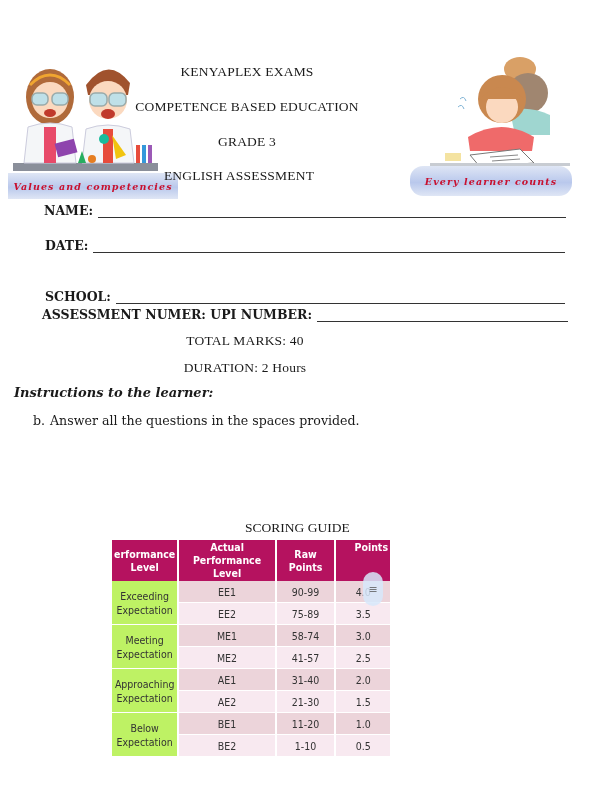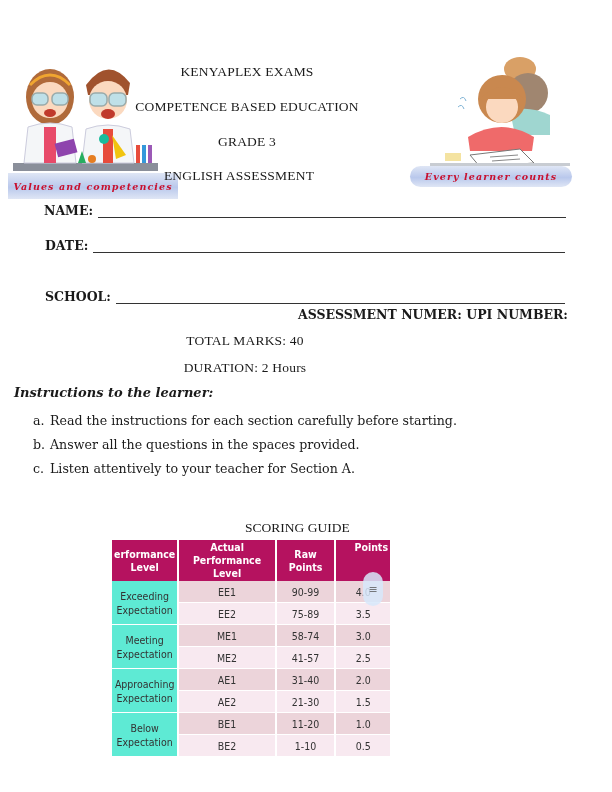--- a/index.html
+++ b/index.html
@@ -31,21 +31,21 @@
     position: absolute; left: 112px; top: 540px; width: 280px; border-collapse: collapse;
     font-family: "DejaVu Sans", sans-serif; font-stretch: condensed;
   }
   .score-table th {
     background: #b5125f; color: #ffffff; font-weight: bold; font-size: 10.5px; line-height: 13px;
     padding: 1px 2px; text-align: center; border-right: 2px solid #ffffff;
   }
   .score-table td { font-size: 10.5px; text-align: center; color: #333; height: 21px; padding: 0; border-right: 2px solid #ffffff; border-bottom: 1px solid #ffffff; }
   .score-table tr.odd td.val { background: #ecd4da; }
   .score-table tr.even td.val { background: #f8e9f0; }
-  .score-table td.group { background: #5eead4; line-height: 14px; font-size: 10.5px; }
+  .score-table td.group { background: #bef264; line-height: 14px; font-size: 10.5px; }
   .scroll-badge {
     position: absolute; left: 363px; top: 572px; width: 20px; height: 34px; border-radius: 10px;
     background: rgba(215,232,250,0.85); color: #555; font-size: 11px; display: flex; align-items: center; justify-content: center;
   }
 </style>
 </head>
 <body>
 
 <div class="abs illus-left">
   <svg width="170" height="120" viewBox="0 0 170 120">
@@ -92,54 +92,52 @@
     <path d="M70 44 Q92 20 114 44" fill="#c9884f"></path>
     <path d="M58 82 Q92 62 124 82 L122 96 L60 96 Z" fill="#ef6a6a"></path>
     <path d="M60 100 L110 94 L124 108 L70 112 Z" fill="#ffffff" stroke="#777"></path>
     <line x1="80" y1="102" x2="108" y2="100" stroke="#888"></line>
     <line x1="82" y1="106" x2="110" y2="104" stroke="#888"></line>
     <rect x="35" y="98" width="16" height="8" fill="#f4e3a1"></rect>
     <path d="M50 44 q4 -4 6 2 M48 52 q4 -4 6 2" stroke="#7fb3d5" fill="none"></path>
     <rect x="20" y="108" width="140" height="3" fill="#c8ccd2"></rect>
   </svg>
 </div>
-<div class="banner" style="left:410px; top:166px; width:162px; height:21px;border-radius:13px;">
+<div class="banner" style="left:410px; top:166px; width:162px; height:30px;border-radius:13px;">
   <span>Every learner counts</span>
 </div>
 
 <div class="center-line" style="top:64px;">KENYAPLEX EXAMS</div>
 <div class="center-line" style="top:99px;">COMPETENCE BASED EDUCATION</div>
 <div class="center-line" style="top:134px;">GRADE 3</div>
 <div class="center-line" style="top:168px; left:-8px;">ENGLISH ASSESSMENT</div>
 
 <div class="field-row" style="left:44px; top:203px; width:522px;">
   <span>NAME:</span>
   <span class="field-line"></span>
 </div>
 <div class="field-row" style="left:45px; top:238px; width:520px;">
   <span>DATE:</span>
   <span class="field-line"></span>
 </div>
 <div class="field-row" style="left:45px; top:289px; width:520px;">
   <span>SCHOOL:</span>
   <span class="field-line"></span>
 </div>
-<div class="field-row" style="left:42px; top:307px; width:526px;flex-direction:column;">
+<div class="field-row" style="left:42px; top:307px; width:526px;">
   <span>ASSESSMENT NUMER: UPI NUMBER:</span>
   <span class="field-line"></span>
 </div>
 
 <div class="center-line" style="top:333px; left:-2px;">TOTAL MARKS: 40</div>
 <div class="center-line" style="top:360px; left:-2px;">DURATION: 2 Hours</div>
 
 <div class="abs instr-title">Instructions to the learner:</div>
 <div class="abs instr-list">
-  <div class="instr-item"><span class="marker">a.</span><span>Read the instructions for each section carefully before starting.</span></div>
   <div class="instr-item"><span class="marker">b.</span><span>Answer all the questions in the spaces provided.</span></div>
-  <div class="instr-item"><span class="marker">c.</span><span>Listen attentively to your teacher for Section A.</span></div>
 </div>
 
 <div class="abs" style="left:245px; top:520px; font-family:'Liberation Serif',serif; font-size:13.5px;">SCORING GUIDE</div>
 
 <table class="score-table">
   <colgroup>
       <col style="width:66px">
       <col style="width:98px">
       <col style="width:60px">
       <col style="width:56px">

